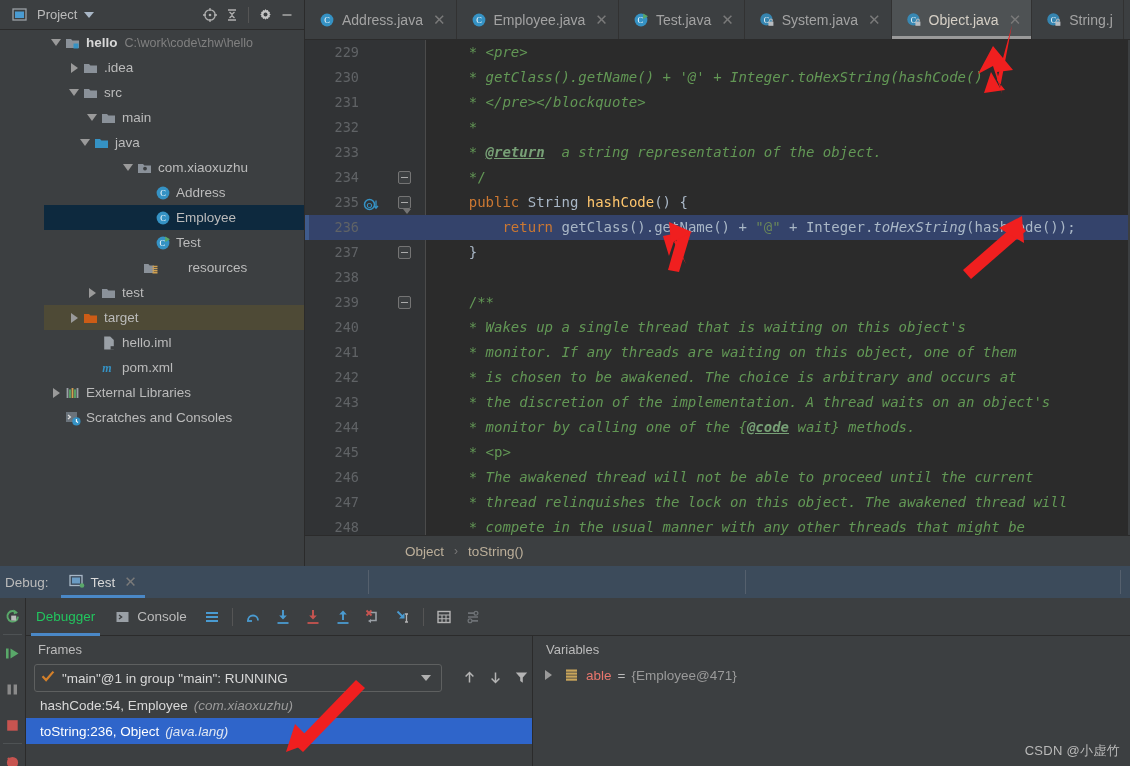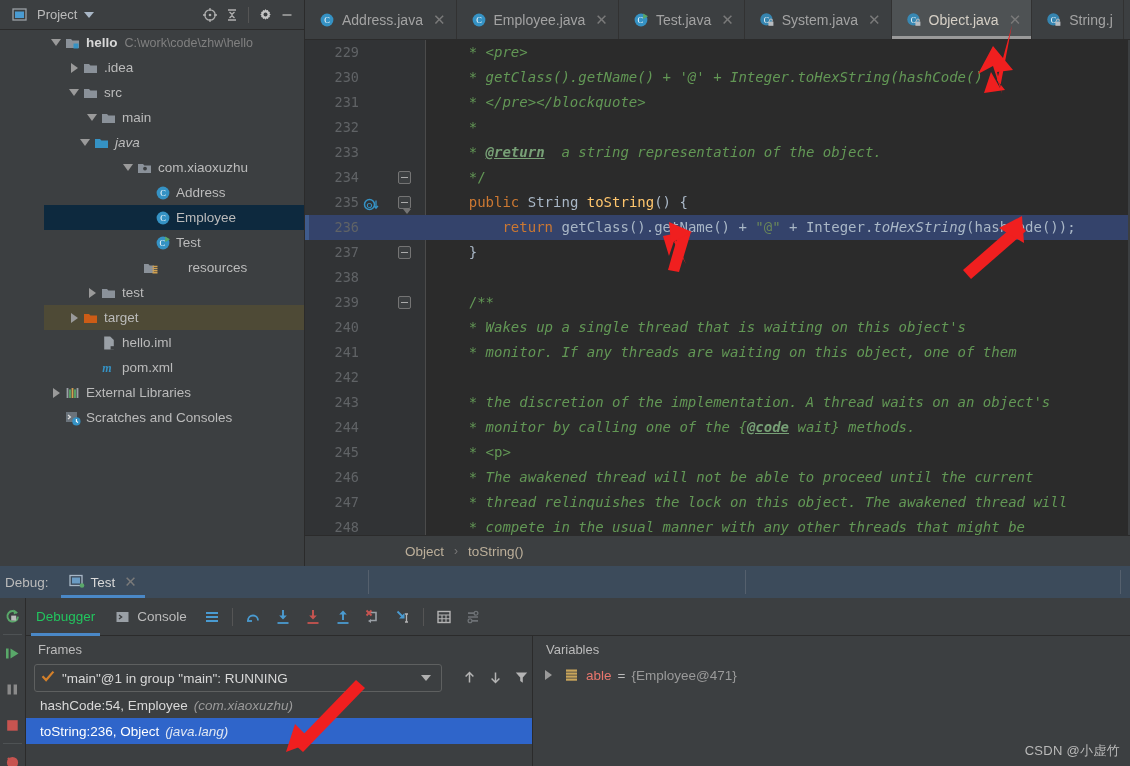--- a/index.html
+++ b/index.html
@@ -257,21 +257,21 @@
           <span class="tw">
             <span class="tw-d"></span>
           </span>
           <span class="ticon">
             <svg width="16" height="16" viewBox="0 0 16 16">
               <path d="M1 4h5l1.4 1.6H14V13H1z" fill="#8a9199"></path>
             </svg>
           </span>
           <span class="tlabel">main</span>
         </div>
-        <div class="tree-row" style="padding-left: 33px; font-style: italic;">
+        <div class="tree-row" style="padding-left: 33px;">
           <span class="tw">
             <span class="tw-d"></span>
           </span>
           <span class="ticon">
             <svg width="16" height="16" viewBox="0 0 16 16">
               <path d="M1 4h5l1.4 1.6H14V13H1z" fill="#3592c4"></path>
             </svg>
           </span>
           <span class="tlabel">java</span>
         </div>
@@ -475,28 +475,28 @@
         <div class="code-row"><span class="lnum">229</span><span class="ctext">&nbsp;&nbsp;&nbsp;&nbsp;<span class="cm">* &lt;pre&gt;</span></span></div>
         <div class="code-row"><span class="lnum">230</span><span class="ctext">&nbsp;&nbsp;&nbsp;&nbsp;<span class="cm">* getClass().getName() + '@' + Integer.toHexString(hashCode()</span></span></div>
         <div class="code-row"><span class="lnum">231</span><span class="ctext">&nbsp;&nbsp;&nbsp;&nbsp;<span class="cm">* &lt;/pre&gt;&lt;/blockquote&gt;</span></span></div>
         <div class="code-row"><span class="lnum">232</span><span class="ctext">&nbsp;&nbsp;&nbsp;&nbsp;<span class="cm">*</span></span></div>
         <div class="code-row"><span class="lnum">233</span><span class="ctext">&nbsp;&nbsp;&nbsp;&nbsp;<span class="cmp">* </span><span class="tagk">@return</span><span class="cm">  a string representation of the object.</span></span></div>
         <div class="code-row"><span class="lnum">234</span><span class="fold"></span><span class="ctext">&nbsp;&nbsp;&nbsp;&nbsp;<span class="cmp">*/</span></span></div>
         <div class="code-row"><span class="lnum">235</span><span class="ovr"><svg width="16" height="16" viewBox="0 0 16 16">
               <circle cx="6.5" cy="7.5" r="5" fill="none" stroke="#3592c4" stroke-width="1.5"></circle>
               <text x="6.5" y="10.6" text-anchor="middle" font-size="7.6" font-weight="bold" fill="#3592c4">O</text>
               <path d="M13 3.5v7M11 8.8l2 2.4 2-2.4" fill="none" stroke="#3592c4" stroke-width="1.3"></path>
-            </svg></span><span class="fold tip"></span><span class="ctext">&nbsp;&nbsp;&nbsp;&nbsp;<span class="kw">public</span> <span class="cls">String</span> <span class="mth">toString</span><span class="pln">() {</span></span></div>
+            </svg></span><span class="fold tip"></span><span class="ctext">&nbsp;&nbsp;&nbsp;&nbsp;<span class="kw">public</span> <span class="cls">String</span> <span class="mth">hashCode</span><span class="pln">() {</span></span></div>
         <div class="code-row hl"><span class="lnum">236</span><span class="ctext">&nbsp;&nbsp;&nbsp;&nbsp;&nbsp;&nbsp;&nbsp;&nbsp;<span class="kw">return</span> <span class="pln">getClass().getName() + </span><span class="str">"@"</span><span class="pln"> + Integer.</span><span class="pln ital">toHexString</span><span class="pln">(hashCode());</span></span></div>
         <div class="code-row"><span class="lnum">237</span><span class="fold"></span><span class="ctext">&nbsp;&nbsp;&nbsp;&nbsp;<span class="pln">}</span></span></div>
         <div class="code-row"><span class="lnum">238</span><span class="ctext"></span></div>
         <div class="code-row"><span class="lnum">239</span><span class="fold"></span><span class="ctext">&nbsp;&nbsp;&nbsp;&nbsp;<span class="cmp">/**</span></span></div>
         <div class="code-row"><span class="lnum">240</span><span class="ctext">&nbsp;&nbsp;&nbsp;&nbsp;<span class="cm">* Wakes up a single thread that is waiting on this object's</span></span></div>
         <div class="code-row"><span class="lnum">241</span><span class="ctext">&nbsp;&nbsp;&nbsp;&nbsp;<span class="cm">* monitor. If any threads are waiting on this object, one of them</span></span></div>
-        <div class="code-row"><span class="lnum">242</span></div>
+        <div class="code-row"><span class="lnum">242</span><span class="ctext">&nbsp;&nbsp;&nbsp;&nbsp;<span class="cm">* is chosen to be awakened. The choice is arbitrary and occurs at</span></span></div>
         <div class="code-row"><span class="lnum">243</span><span class="ctext">&nbsp;&nbsp;&nbsp;&nbsp;<span class="cm">* the discretion of the implementation. A thread waits on an object's</span></span></div>
         <div class="code-row"><span class="lnum">244</span><span class="ctext">&nbsp;&nbsp;&nbsp;&nbsp;<span class="cm">* monitor by calling one of the {</span><span class="tagk">@code</span><span class="cm"> wait} methods.</span></span></div>
         <div class="code-row"><span class="lnum">245</span><span class="ctext">&nbsp;&nbsp;&nbsp;&nbsp;<span class="cmp">* &lt;p&gt;</span></span></div>
         <div class="code-row"><span class="lnum">246</span><span class="ctext">&nbsp;&nbsp;&nbsp;&nbsp;<span class="cm">* The awakened thread will not be able to proceed until the current</span></span></div>
         <div class="code-row"><span class="lnum">247</span><span class="ctext">&nbsp;&nbsp;&nbsp;&nbsp;<span class="cm">* thread relinquishes the lock on this object. The awakened thread will</span></span></div>
         <div class="code-row"><span class="lnum">248</span><span class="ctext">&nbsp;&nbsp;&nbsp;&nbsp;<span class="cm">* compete in the usual manner with any other threads that might be</span></span></div>
       </div>
   </div>
 
   <div id="breadcrumb">

